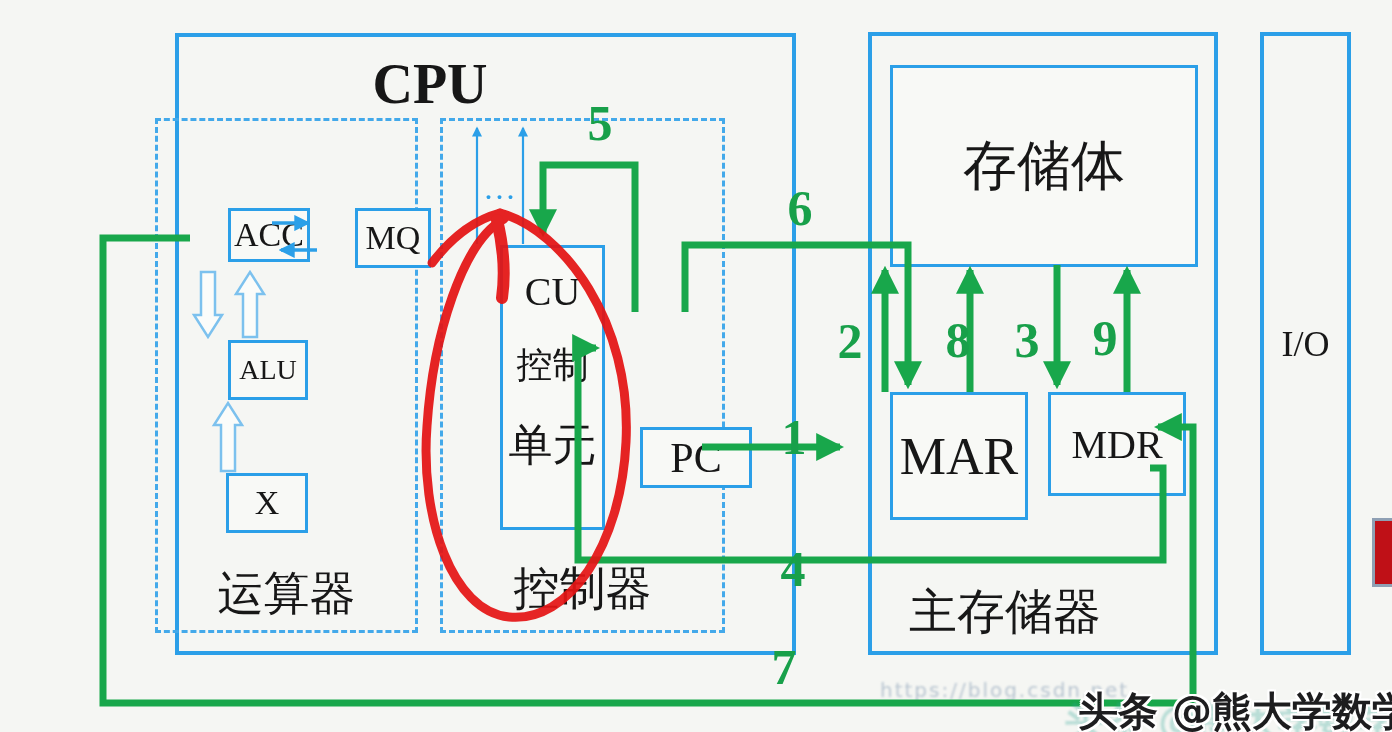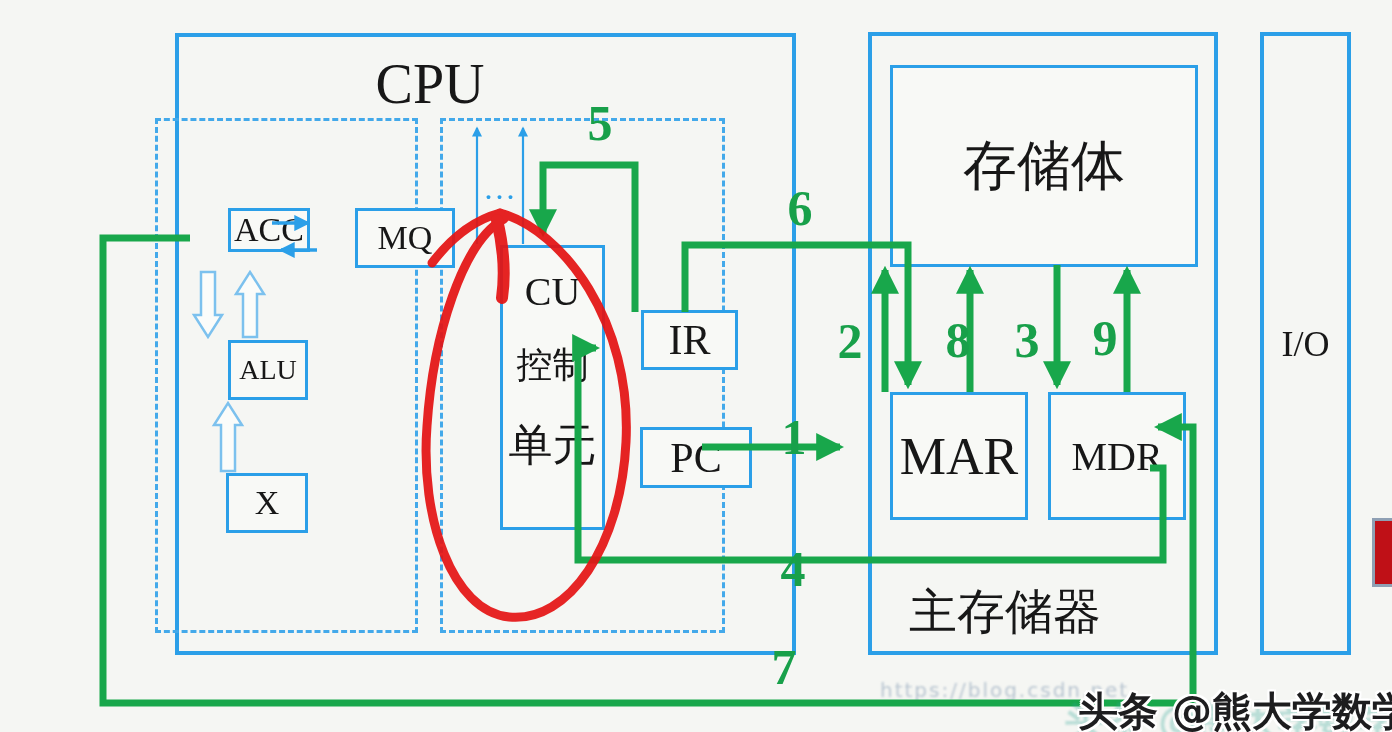--- a/index.html
+++ b/index.html
@@ -28,63 +28,62 @@
       border:3px solid #8fa0b4;border-right:none;box-sizing:border-box;}
 </style>
 </head>
 <body>
 
 <div id="canvas">
 
   <div class="url-ghost">https://blog.csdn.net</div>
 
   <div class="box" style="left:137px;top:33px;width:621px;height:622px;background:transparent;"></div>
-  <div class="tag lbl" style="left:350px;top:52px;width:160px;height:64px;font-size:56px;font-weight:normal;">CPU</div>
+  <div class="tag lbl" style="left:350px;top:52px;width:160px;height:64px;font-size:56px;font-weight:bold;">CPU</div>
 
   <div class="dashed" style="left:155px;top:118px;width:263px;height:515px;"></div>
   <div class="dashed" style="left:440px;top:118px;width:285px;height:515px;"></div>
 
+  <div class="tag lbl" style="left:155px;top:568px;width:263px;height:52px;font-size:46px;">运算器</div>
+  <div class="tag lbl" style="left:440px;top:563px;width:285px;height:52px;font-size:46px;">控制器</div>
 
-  <div class="box thin" style="left:190px;top:208px;width:82px;height:44px;text-align:center;">
+  <div class="box thin" style="left:190px;top:208px;width:82px;height:54px;text-align:center;">
     <span class="lbl" style="font-size:34px;">ACC</span>
   </div>
-  <div class="box thin" style="left:317px;top:208px;width:100px;height:60px;">
+  <div class="box thin" style="left:317px;top:208px;width:76px;height:60px;">
     <span class="lbl" style="font-size:34px;">MQ</span>
   </div>
   <div class="box thin" style="left:190px;top:340px;width:80px;height:60px;">
     <span class="lbl" style="font-size:28px;">ALU</span>
   </div>
   <div class="box thin" style="left:188px;top:473px;width:82px;height:60px;">
     <span class="lbl" style="font-size:34px;">X</span>
   </div>
 
   <div class="box thin cu-stack" style="left:462px;top:245px;width:105px;height:285px;">
     <span class="lbl" style="font-size:40px;">CU</span>
     <span class="lbl" style="font-size:36px;text-align:right;">控制</span>
     <span class="lbl" style="font-size:44px;">单元</span>
   </div>
   <div class="tag" style="left:478px;top:182px;width:46px;height:30px;font-size:24px;font-weight:bold;color:#2b9fe8;letter-spacing:3px;">···</div>
 
-  <div class="box thin" style="left:603px;top:310px;width:97px;height:60px;">
-    <span class="lbl" style="font-size:42px;">IR</span>
-  </div>
   <div class="box thin" style="left:602px;top:427px;width:112px;height:61px;">
     <span class="lbl" style="font-size:42px;">PC</span>
   </div>
 
   <div class="box" style="left:830px;top:32px;width:350px;height:623px;background:transparent;"></div>
   <div class="tag lbl" style="left:830px;top:584px;width:350px;height:56px;font-size:48px;">主存储器</div>
 
   <div class="box thin" style="left:852px;top:65px;width:308px;height:202px;">
     <span class="lbl" style="font-size:54px;">存储体</span>
   </div>
   <div class="box thin" style="left:852px;top:392px;width:138px;height:128px;">
     <span class="lbl" style="font-size:52px;">MAR</span>
   </div>
-  <div class="box thin" style="left:1010px;top:392px;width:138px;height:128px;">
+  <div class="box thin" style="left:1010px;top:392px;width:138px;height:104px;">
     <span class="lbl" style="font-size:40px;">MDR</span>
   </div>
 
   <div class="box" style="left:1222px;top:32px;width:91px;height:623px;background:transparent;font-family:Liberation Serif, serif;">
     <span class="lbl" style="font-size:36px;">I/O</span>
   </div>
 
   <div class="redblock"></div>
 
   <svg id="wires" width="1392" height="732" viewBox="0 0 1392 732">

